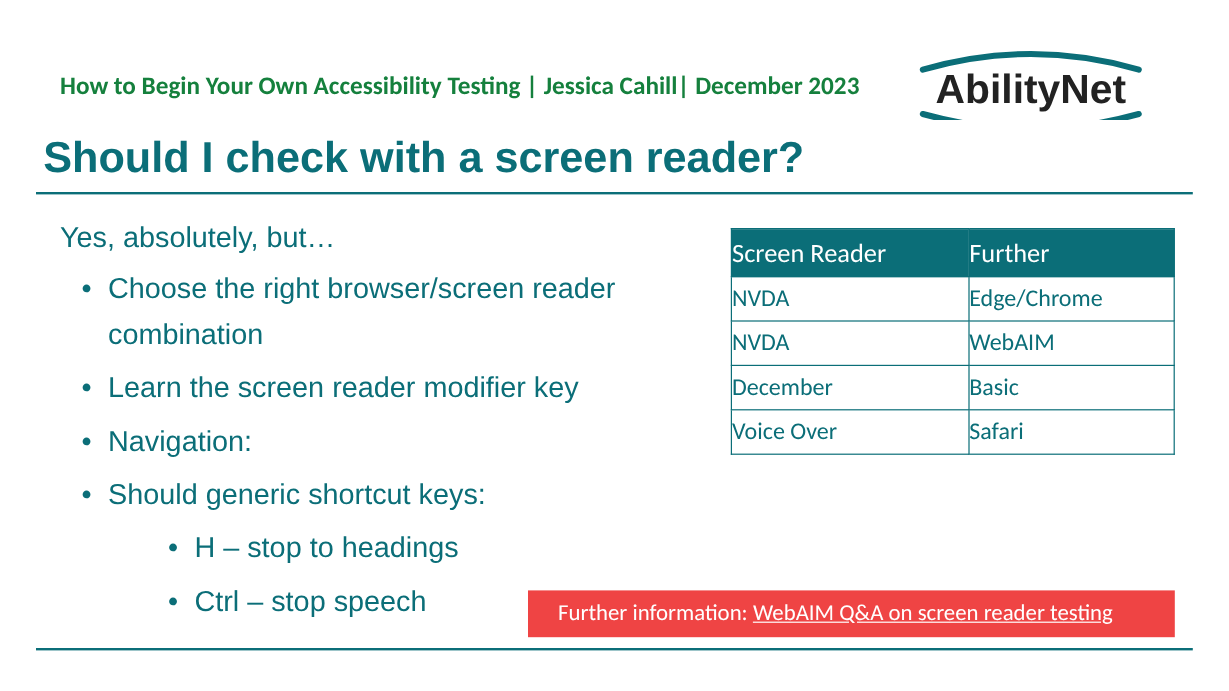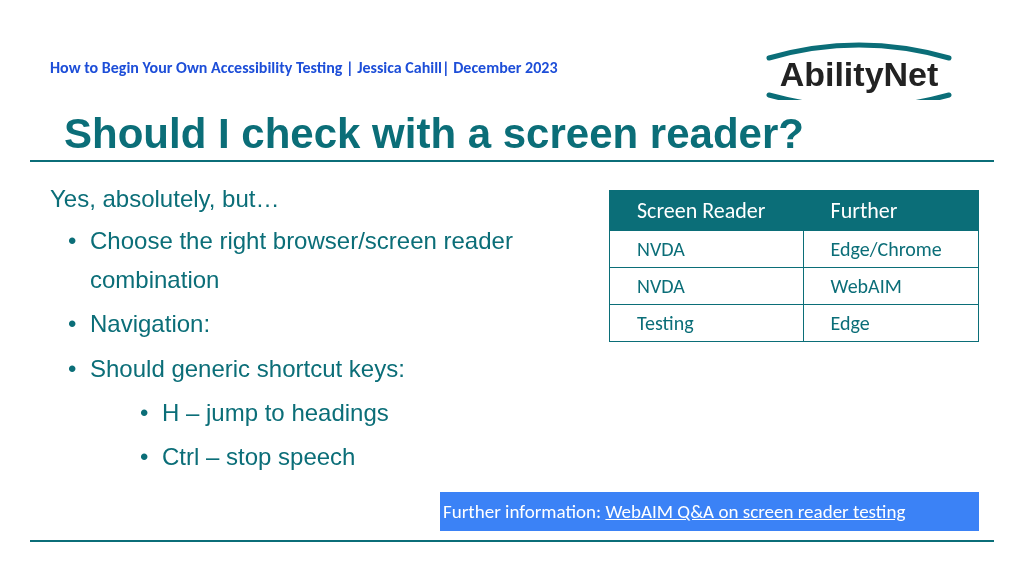--- a/index.html
+++ b/index.html
@@ -8,38 +8,38 @@
     height: 576px;
     background: #fff;
     font-family: Calibri, "Segoe UI", Arial, sans-serif;
     position: relative;
     overflow: hidden;
   }
   .header-line {
     position: absolute;
     left: 50px;
     top: 58px;
-    color: #1d4ed8;
-    font-size: 16px;
+    color: #15803d;
+    font-size: 21px;
     font-weight: 600;
   }
   .logo {
     position: absolute;
     right: 60px;
     top: 40px;
     width: 210px;
   }
   .logo svg { width: 100%; }
   .slide-title {
     position: absolute;
-    left: 64px;
+    left: 36px;
     top: 110px;
     color: #0b6e78;
     font-family: Arial, sans-serif;
-    font-size: 42px;
+    font-size: 36px;
     font-weight: 700;
   }
   .divider {
     position: absolute;
     left: 30px;
     right: 30px;
     top: 160px;
     height: 1.5px;
     background: #0b6e78;
   }
@@ -72,40 +72,40 @@
   }
   .sr-table {
     position: absolute;
     right: 45px;
     top: 190px;
     border-collapse: collapse;
     width: 370px;
   }
   .sr-table th, .sr-table td {
     border: 1.5px solid #0b6e78;
-    padding: 6px 27px;
+    padding: 6px 0;
     text-align: left;
     font-size: 20px;
     color: #0b6e78;
   }
   .sr-table th {
     background: #0b6e78;
     color: #fff;
     font-weight: 400;
     font-size: 22px;
   }
   .footer-bar {
     position: absolute;
     left: 440px;
     right: 45px;
     top: 492px;
-    background: #3b82f6;
+    background: #ef4444;
     color: #fff;
     font-size: 19px;
-    padding: 8px 3px;
+    padding: 8px 25px;
   }
   .footer-bar .link-part { text-decoration: underline; }
   .bottom-divider {
     position: absolute;
     left: 30px;
     right: 30px;
     top: 540px;
     height: 1.5px;
     background: #0b6e78;
   }
@@ -124,27 +124,28 @@
 </div>
 
 <h1 class="slide-title">Should I check with a screen reader?</h1>
 
 <div class="divider"></div>
 
 <div class="body-col">
   <div class="intro">Yes, absolutely, but…</div>
   <ul class="bullets">
     <li>Choose the right browser/screen reader combination</li>
+    <li>Learn the screen reader modifier key</li>
     <li>
       <span>Navigation:</span>
     </li>
     <li>
       <span>Should generic shortcut keys:</span>
       <ul class="sub">
-        <li>H – jump to headings</li>
+        <li>H – stop to headings</li>
         <li>Ctrl – stop speech</li>
       </ul>
     </li>
   </ul>
 </div>
 
 <table class="sr-table">
   <thead>
     <tr>
       <th>Screen Reader</th>
@@ -154,22 +155,26 @@
   <tbody>
     <tr>
       <td>NVDA</td>
       <td>Edge/Chrome</td>
     </tr>
     <tr>
       <td>NVDA</td>
       <td>WebAIM</td>
     </tr>
     <tr>
-      <td>Testing</td>
-      <td>Edge</td>
+      <td>December</td>
+      <td>Basic</td>
+    </tr>
+    <tr>
+      <td>Voice Over</td>
+      <td>Safari</td>
     </tr>
   </tbody>
 </table>
 
 <div class="footer-bar">
   <span>Further information: </span><span class="link-part">WebAIM Q&amp;A on screen reader testing</span>
 </div>
 
 <div class="bottom-divider"></div>
 

